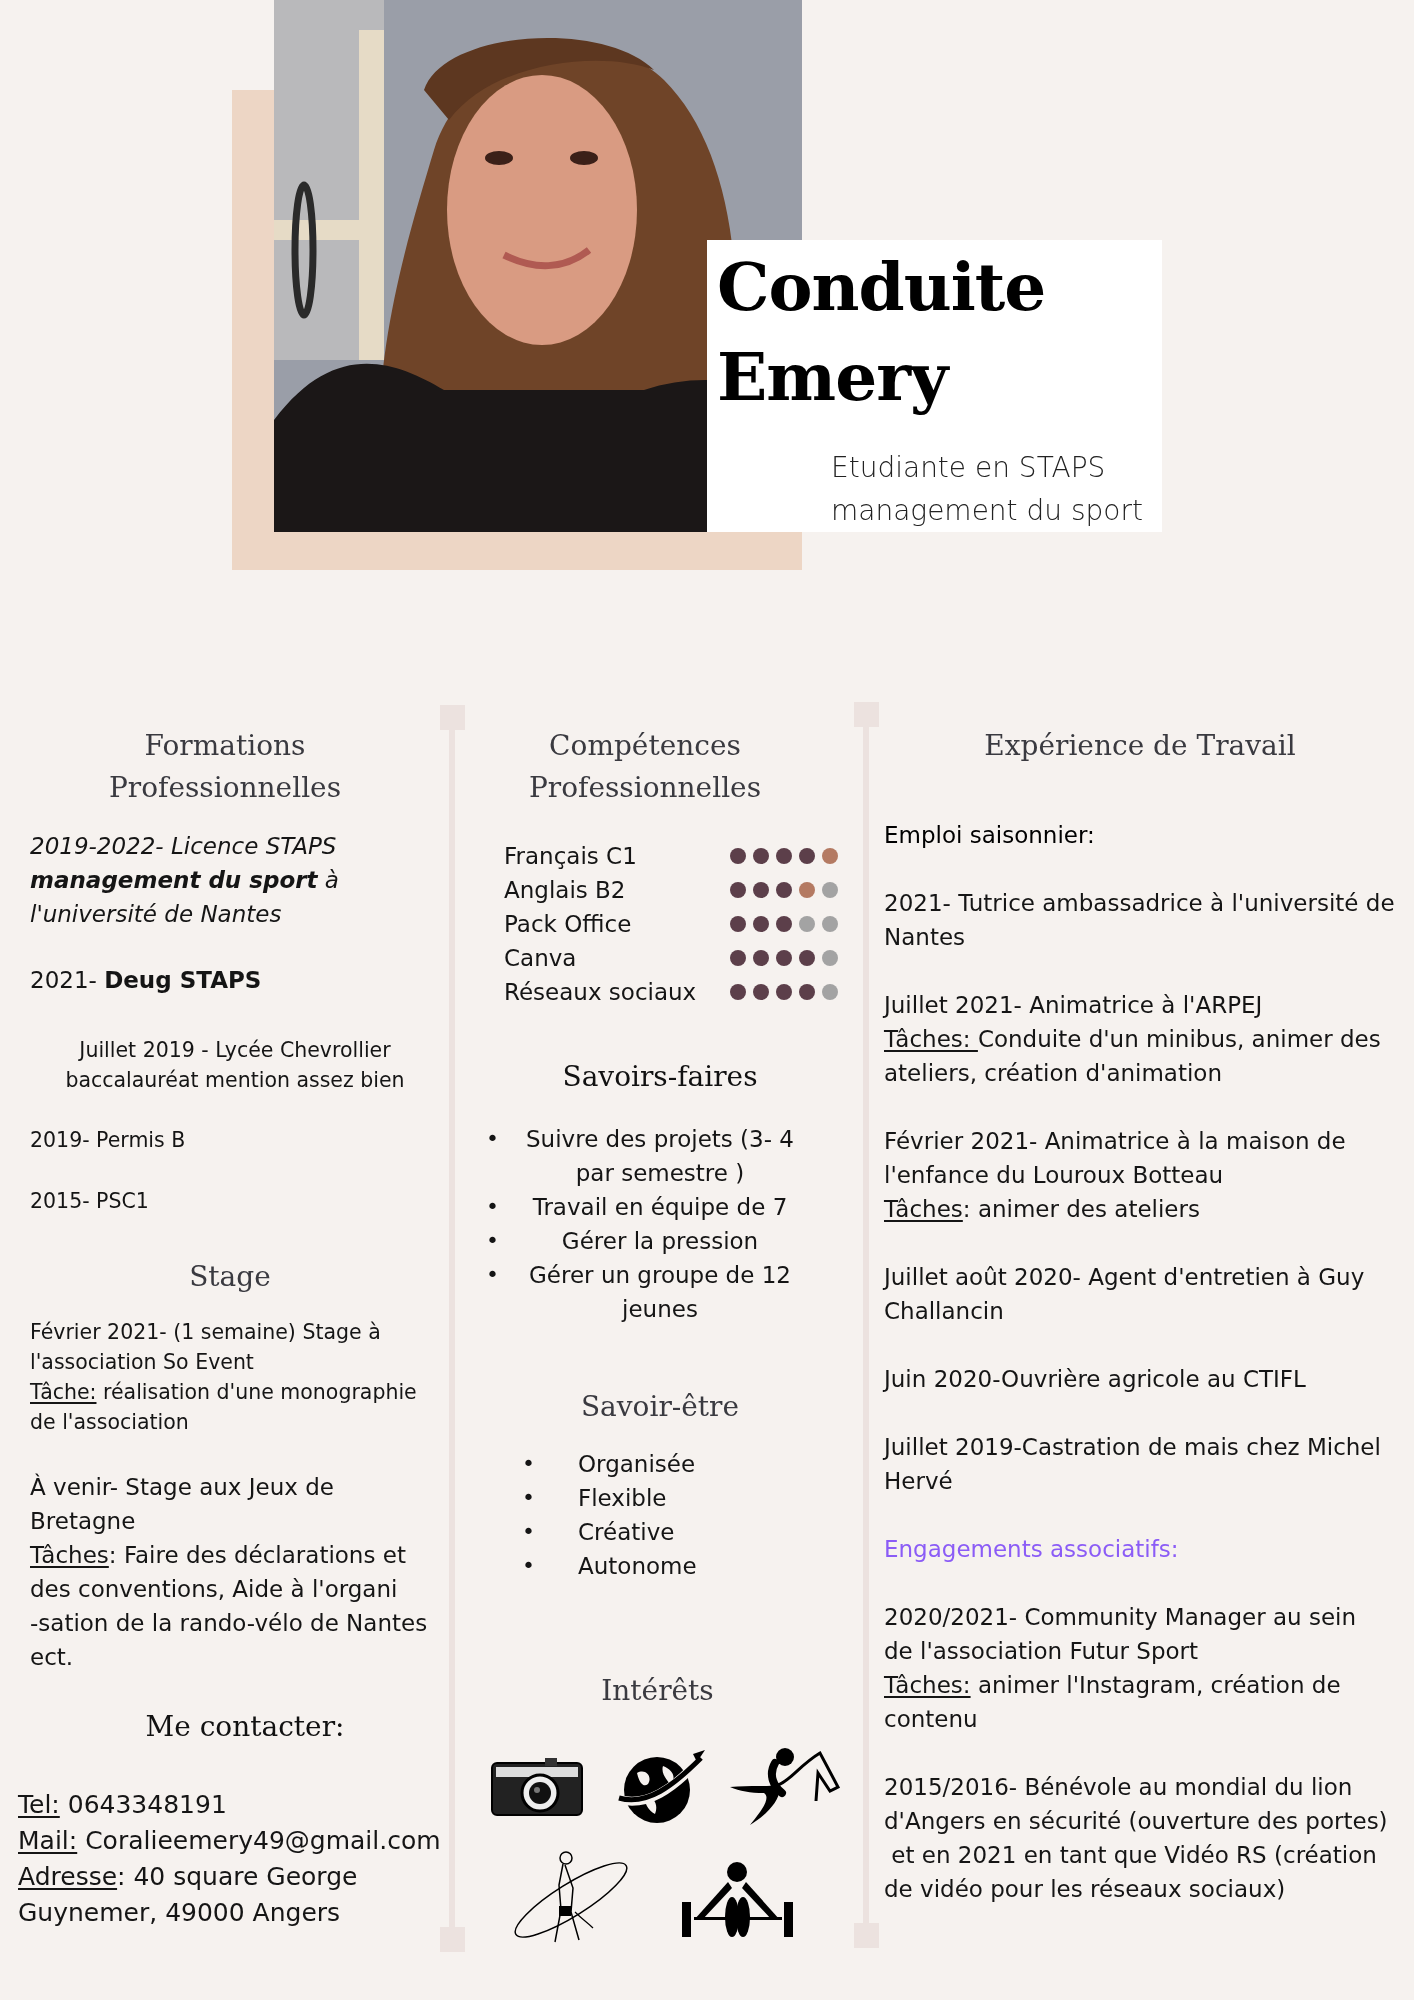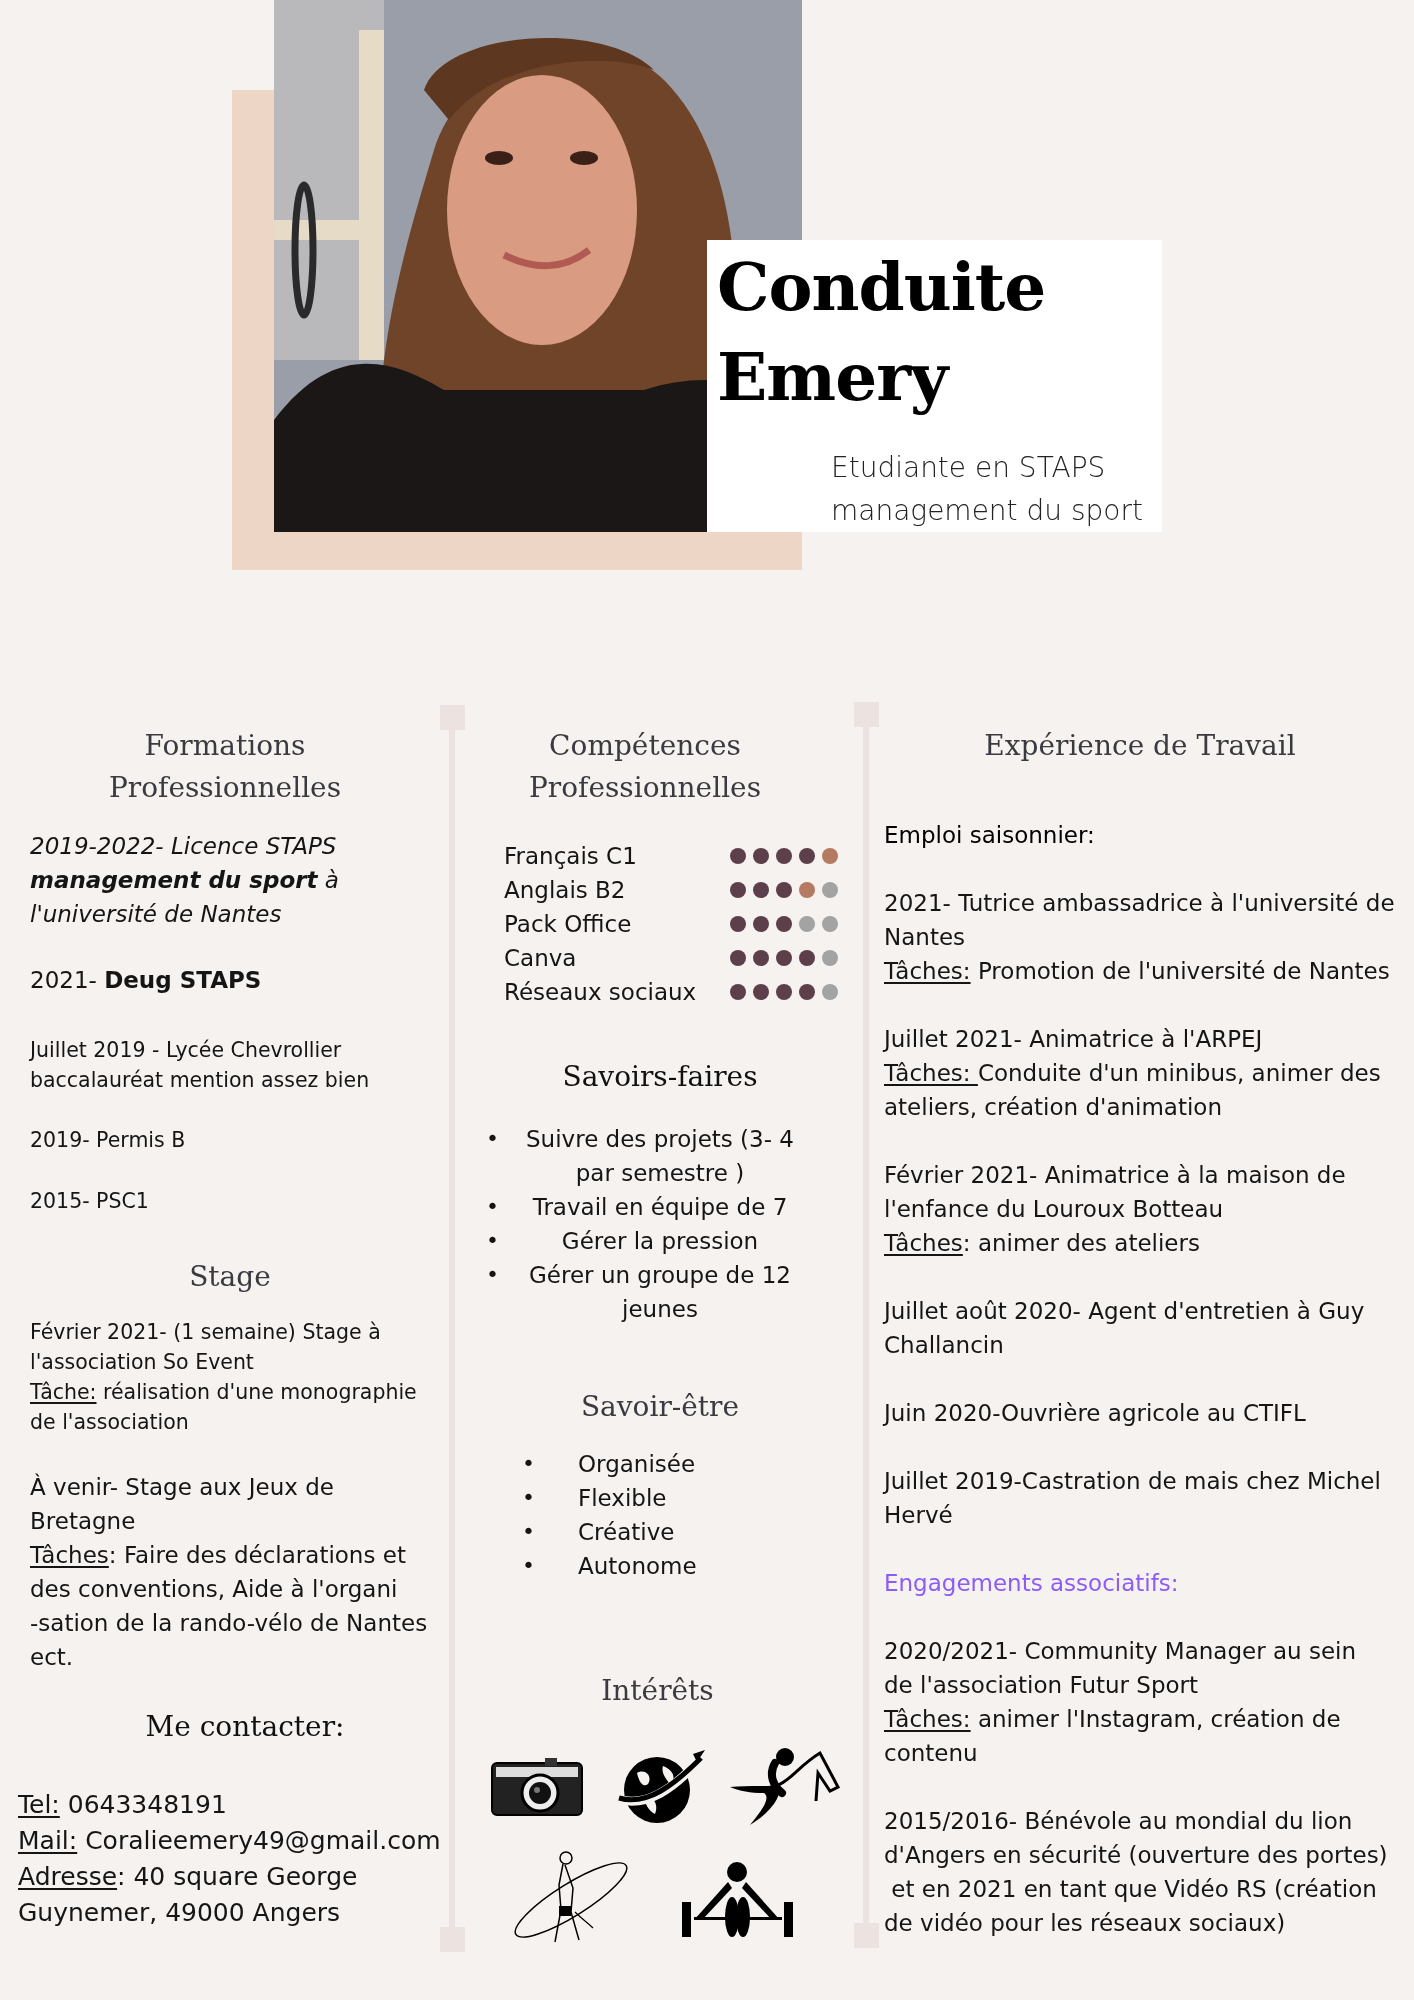--- a/index.html
+++ b/index.html
@@ -88,21 +88,21 @@
 </div>
 
 <div class="txt" style="left:30px; top:829px; width:410px;font-style:italic;">
   <span class="block">2019-2022- Licence STAPS</span>
   <span class="block"><span class="b">management du sport</span><span> à</span></span>
   <span class="block">l'université de Nantes</span>
 </div>
 <div class="txt" style="left:30px; top:963px; width:410px;">
   <span>2021- </span><span class="b">Deug STAPS</span>
 </div>
-<div class="txt-sm" style="left:30px; top:1035px; width:410px;">
+<div class="txt-sm" style="left:30px; top:1035px; width:410px;text-align:center;">
   <span class="block">Juillet 2019 - Lycée Chevrollier</span>
   <span class="block">baccalauréat mention assez bien</span>
 </div>
 <div class="txt-sm" style="left:30px; top:1125px;">2019- Permis B</div>
 <div class="txt-sm" style="left:30px; top:1186px;">2015- PSC1</div>
 
 <div class="section-title serif" style="left:20px; top:1256px; width:420px;">Stage</div>
 
 <div class="txt-sm" style="left:30px; top:1317px; width:410px;">
   <span class="block">Février 2021- (1 semaine) Stage à</span>
@@ -270,21 +270,20 @@
 </div>
 
 <div class="section-title serif" style="left:880px; top:725px; width:520px;">Expérience de Travail</div>
 
 <div class="txt" style="left:884px; top:818px; width:520px;">
   <span class="block" style="font-weight:500; color:#000;">Emploi saisonnier:</span>
   <span class="block">&nbsp;</span>
 
   <span class="block">2021- Tutrice ambassadrice à l'université de</span>
   <span class="block">Nantes</span>
-  <span class="block"><span class="u">Tâches:</span><span> Promotion de l'université de Nantes</span></span>
   <span class="block">&nbsp;</span>
 
   <span class="block">Juillet 2021- Animatrice à l'ARPEJ</span>
   <span class="block"><span class="u">Tâches: </span><span>Conduite d'un minibus, animer des</span></span>
   <span class="block">ateliers, création d'animation</span>
   <span class="block">&nbsp;</span>
 
   <span class="block">Février 2021- Animatrice à la maison de</span>
   <span class="block">l'enfance du Louroux Botteau</span>
   <span class="block"><span class="u">Tâches</span><span>: animer des ateliers</span></span>

